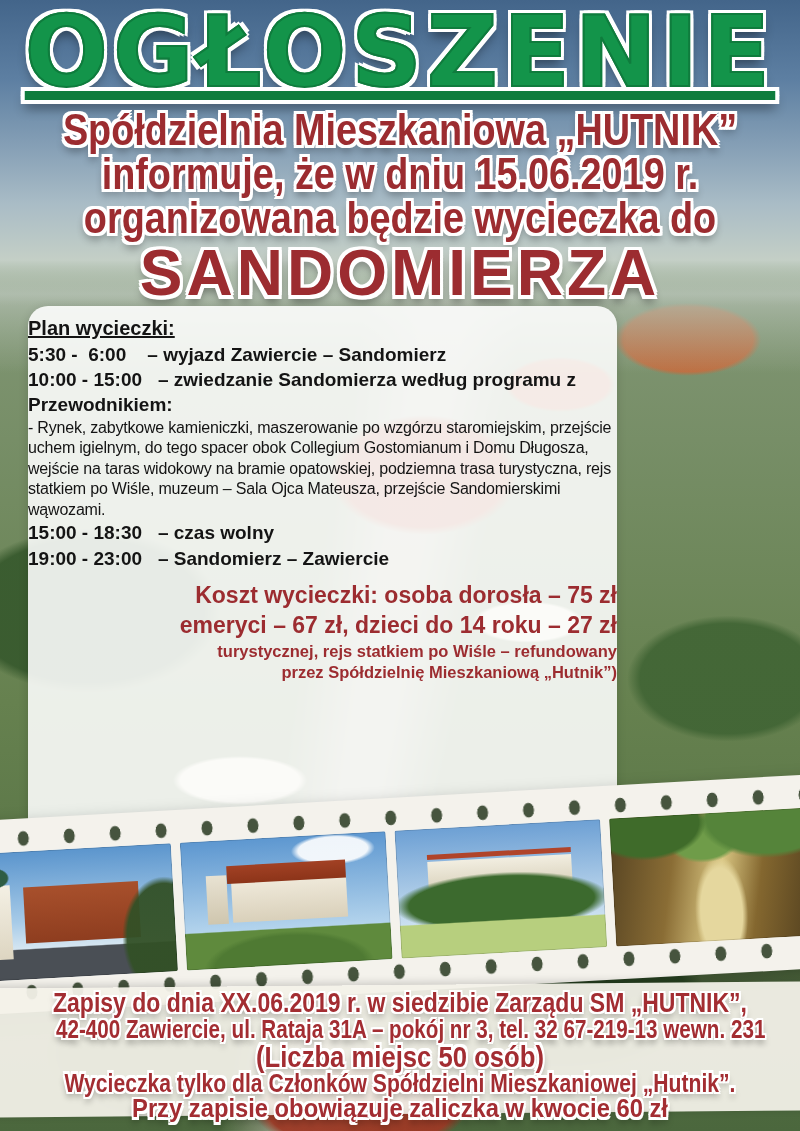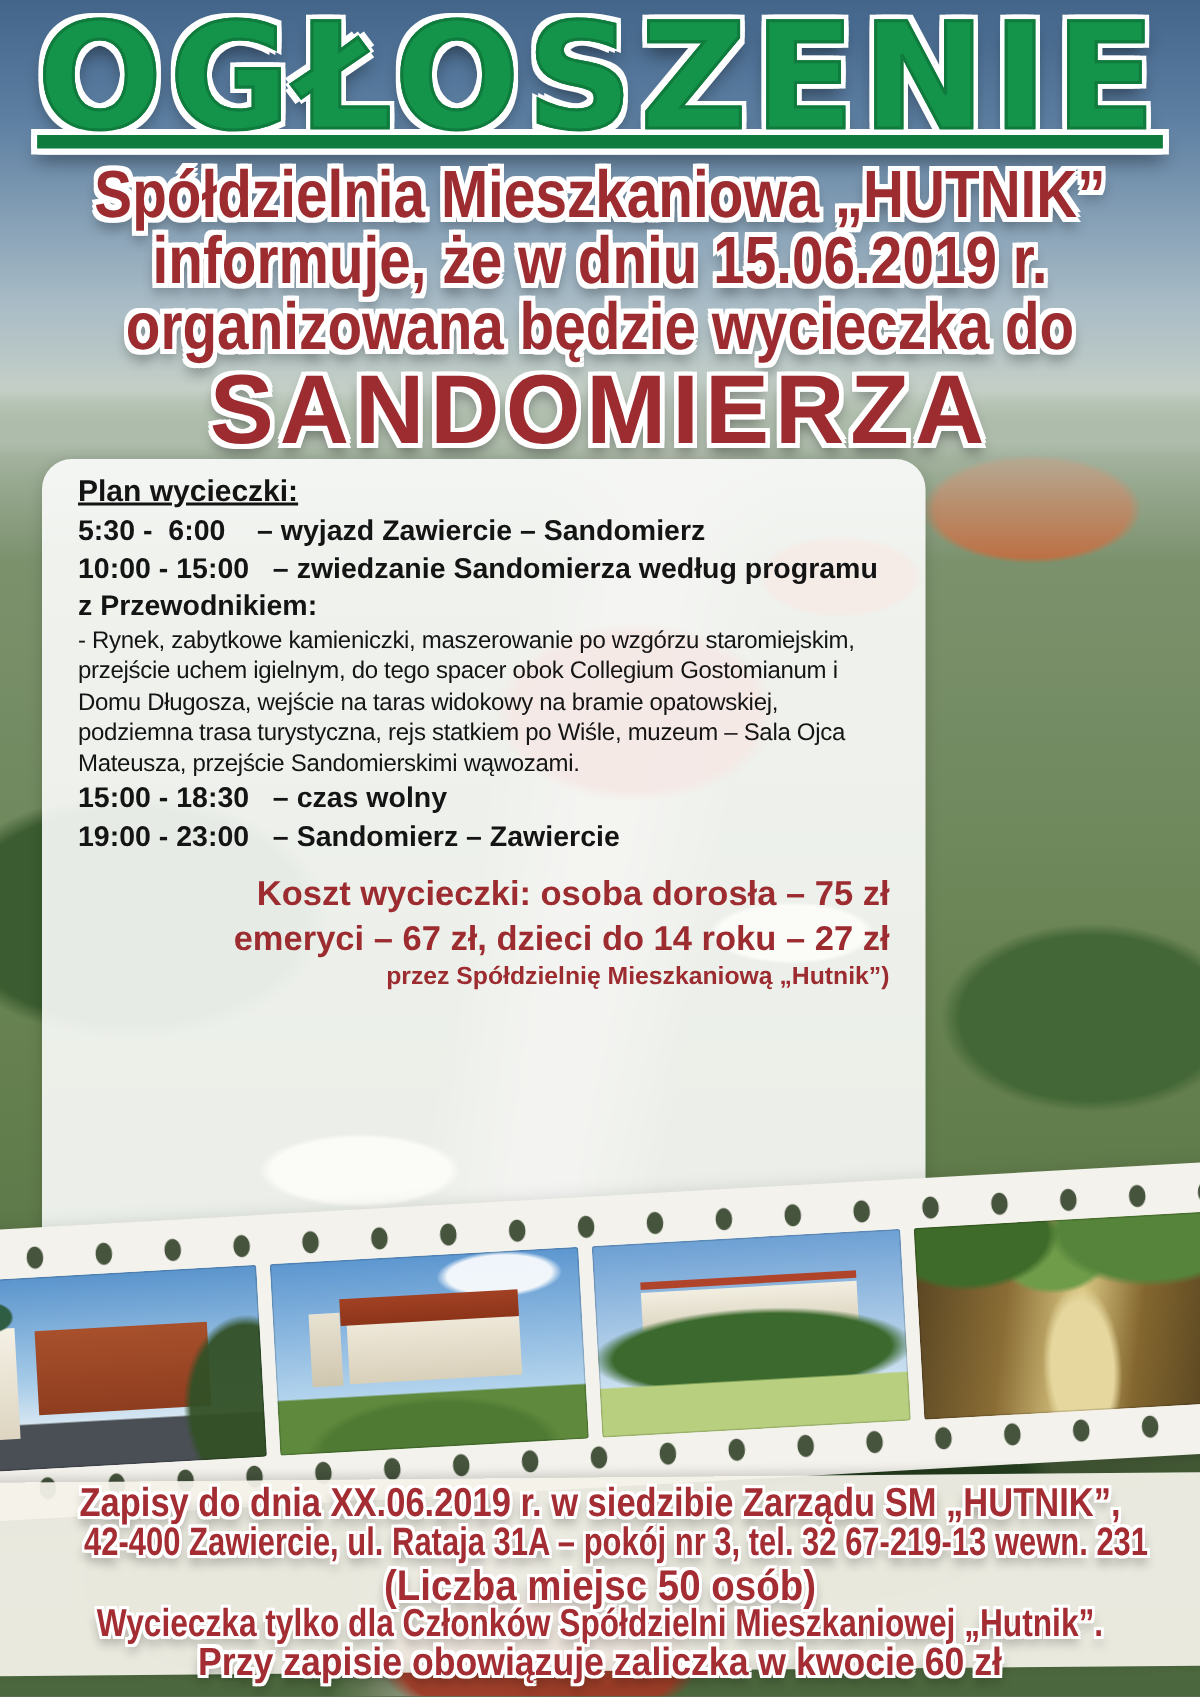--- a/index.html
+++ b/index.html
@@ -56,21 +56,21 @@
   }
   .hl { position:absolute; left:0; right:0; text-align:center; white-space:nowrap;
     font-weight:800; color:#9c2c30; transform-origin:50% 50%; }
   .h1 { top:106px; font-size:42px; transform:scale(.9,1.06); }
   .h2 { top:150px; font-size:42px; transform:scale(.9,1.06); }
   .h3 { top:194px; font-size:42px; transform:scale(.9,1.06); }
   .h4 { top:236px; font-size:64px; letter-spacing:4px; transform:scale(1,1.02); }
 
   
   .plan-box { position:absolute; left:28px; top:306px; width:589px; height:604px;
-    background:rgba(255,255,255,.88); border-radius:20px; padding:10px 24px;
+    background:rgba(255,255,255,.88); border-radius:20px; padding:10px 0;
     color:#141414; box-shadow:0 2px 10px rgba(0,0,0,.15); overflow:hidden; }
   .ph { font-size:20px; font-weight:700; text-decoration:underline; margin:1px 0 3px; }
   .pl { margin:1px 0; white-space:pre-wrap; line-height:1.28; }
   .pl.b { font-weight:700; font-size:19px; }
   .pl.n { font-size:16px; letter-spacing:-0.2px; }
   .cost { margin-top:9px; text-align:right; color:#9c2c30; font-weight:700; }
   .c1 { font-size:23px; line-height:1.32; }
   .c2 { font-size:16.5px; line-height:1.28; white-space:nowrap; }
 
   
@@ -140,20 +140,21 @@
   <div class="plan-box">
     <p class="ph">Plan wycieczki:</p>
     <p class="pl b">5:30 -  6:00    – wyjazd Zawiercie – Sandomierz</p>
     <p class="pl b">10:00 - 15:00   – zwiedzanie Sandomierza według programu z Przewodnikiem:</p>
     <p class="pl n">- Rynek, zabytkowe kamieniczki, maszerowanie po wzgórzu staromiejskim, przejście uchem igielnym, do tego spacer obok Collegium Gostomianum i Domu Długosza, wejście na taras widokowy na bramie opatowskiej, podziemna trasa turystyczna, rejs statkiem po Wiśle, muzeum – Sala Ojca Mateusza, przejście Sandomierskimi wąwozami.</p>
     <p class="pl b">15:00 - 18:30   – czas wolny</p>
     <p class="pl b">19:00 - 23:00   – Sandomierz – Zawiercie</p>
     <div class="cost">
       <div class="c1">Koszt wycieczki: osoba dorosła – 75 zł</div>
       <div class="c1">emeryci – 67 zł, dzieci do 14 roku – 27 zł</div>
+      <div class="c2">turystycznej, rejs statkiem po Wiśle – refundowany</div>
       <div class="c2">przez Spółdzielnię Mieszkaniową „Hutnik”)</div>
     </div>
   </div>
 
   <div class="filmstrip">
     <div class="holes top"></div>
     <div class="photos">
       <div class="photo p1"></div>
       <div class="photo p2"></div>
       <div class="photo p3"></div>

